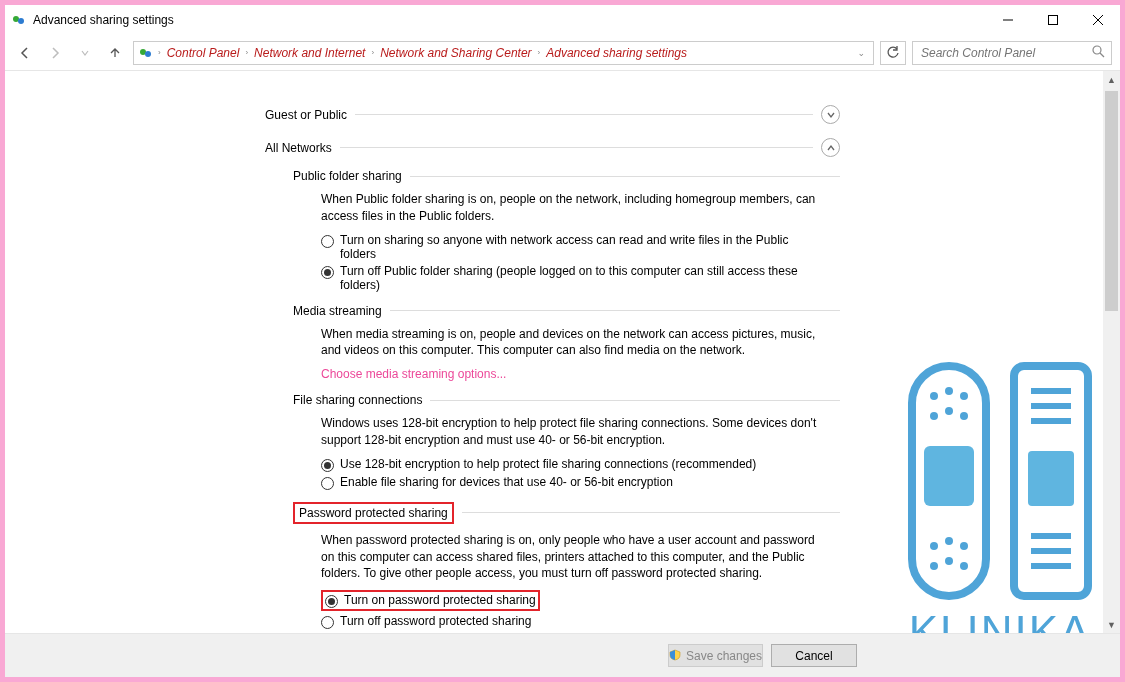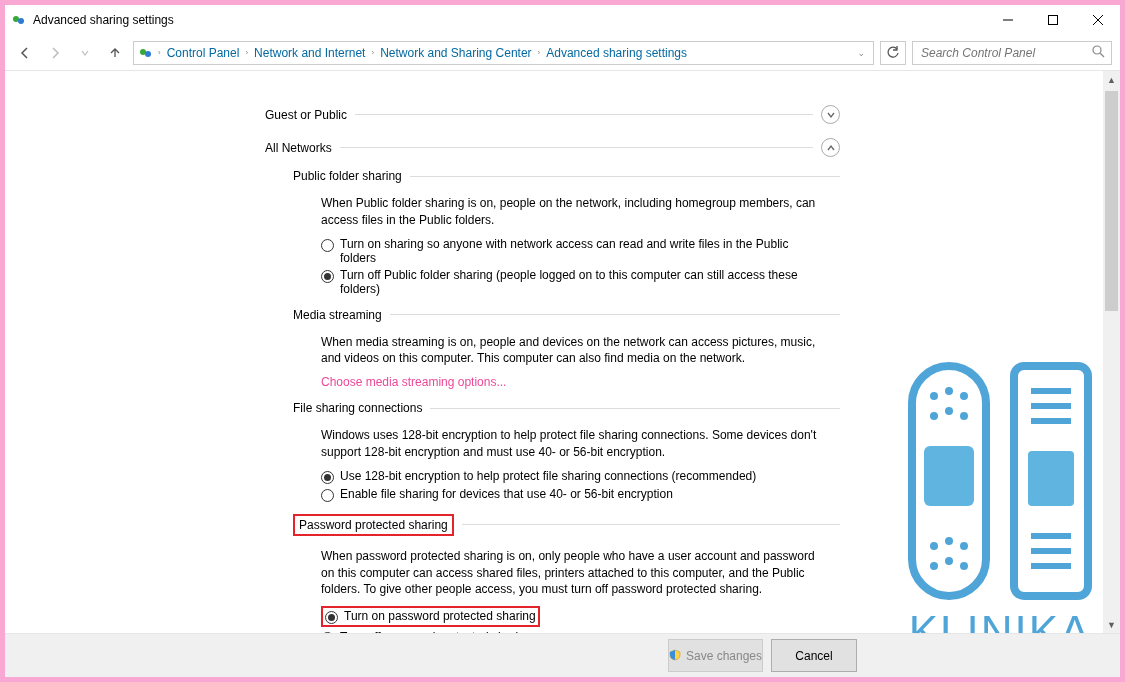--- a/index.html
+++ b/index.html
@@ -74,21 +74,21 @@
     align-items: center;
     padding: 0 4px;
     gap: 2px;
     font-size: 12px;
     position: relative;
   }
   .breadcrumb-wrap .cp-icon {
     width: 16px;
     display: inline-flex; align-items:center; justify-content:center;
   }
-  .crumb { color: #0369a1; padding: 0 2px; white-space: nowrap; }
+  .crumb { color: #b91c1c; padding: 0 2px; white-space: nowrap; font-style: italic; }
   .crumb-sep { color: #888; font-size: 8px; padding: 0 2px; }
   .bc-dd { margin-left: auto; color:#888; font-size:9px; padding:0 4px; }
   .refresh-btn {
     width: 26px; height: 24px;
     border: 1px solid #ccc;
     display: flex; align-items: center; justify-content: center;
   }
   .search-wrap {
     width: 200px; height: 24px;
     border: 1px solid #ccc;
@@ -166,21 +166,20 @@
   }
   .sub-head .label { white-space: nowrap; font-size:12px; }
   .sub-head .line { flex:1; height:1px; background:#ddd; }
   .desc {
     margin-left: 28px;
     font-size: 12px;
     line-height: 1.4;
     margin-bottom: 8px;
     color:#000;
     max-width: 500px;
-    margin-top: 12px;
   }
   .radio-group { margin-left: 28px; }
   .radio-row {
     display:flex; align-items:flex-start; gap:6px;
     font-size:12px; margin:3px 0;
     max-width: 500px;
   }
   .radio {
     width:13px; height:13px;
     border:1px solid #333;
@@ -213,21 +212,21 @@
     height: 44px;
     border-top: 1px solid #e6e6e6;
     background:#f0f0f0;
     display:flex;
     align-items:center;
     justify-content:center;
     gap:8px;
     padding-left:400px;
   }
   .btn {
-    min-width:86px; height:33px;
+    min-width:86px; height:23px;
     border:1px solid #adadad;
     background:#e1e1e1;
     font-size:12px;
     display:flex; align-items:center; justify-content:center;
     gap:4px;
   }
   .btn.disabled { color:#888; border-color:#ccc; }
   .shield {
     width:13px;height:13px; display:inline-flex;
   }

